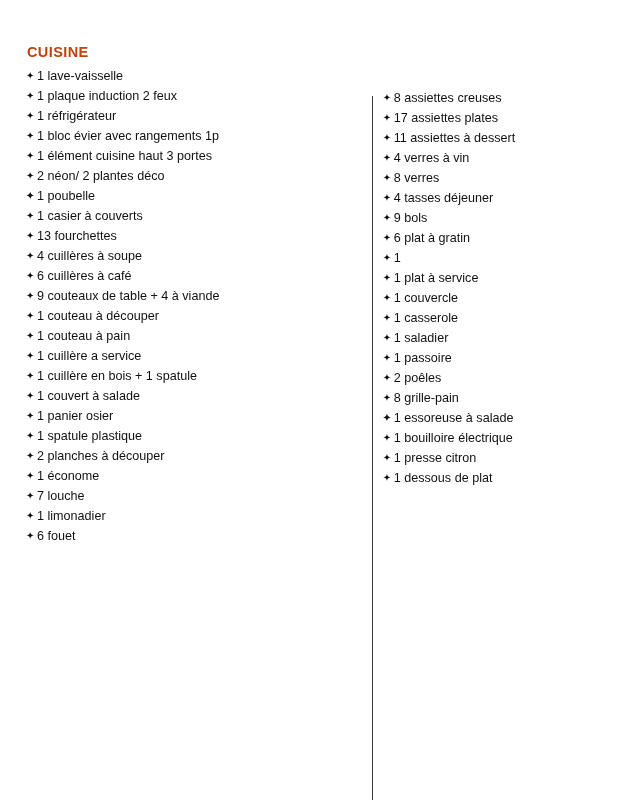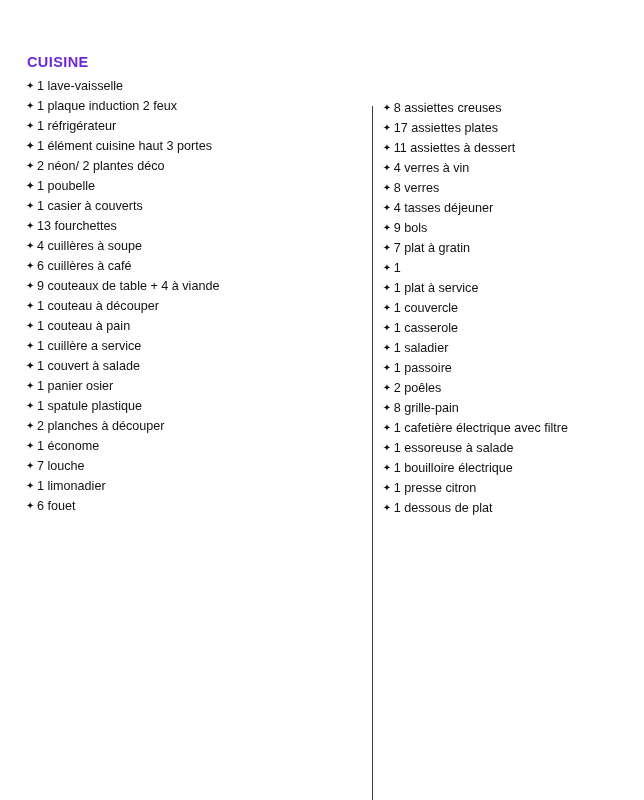--- a/index.html
+++ b/index.html
@@ -17,23 +17,23 @@
   .page {
     position: relative;
     width: 644px;
     height: 800px;
     box-sizing: border-box;
     padding: 38px 24px 20px 24px;
   }
   .title {
     font-size: 14.5px;
     font-weight: bold;
-    color: #6d28d9;
+    color: #c2410c;
     letter-spacing: 0.4px;
-    margin: 16px 0 6px 0;
+    margin: 6px 0 6px 0;
     padding-left: 3px;
   }
   .columns {
     position: relative;
     display: flex;
     align-items: flex-start;
   }
   .col {
     box-sizing: border-box;
   }
@@ -88,34 +88,34 @@
 
   <div class="columns">
 
     <div class="divider"></div>
 
     <div class="col col-left">
       <ul class="items">
         <li><span class="bullet">✦</span><span>1 lave-vaisselle</span></li>
         <li><span class="bullet">✦</span><span>1 plaque induction 2 feux</span></li>
         <li><span class="bullet">✦</span><span>1 réfrigérateur</span></li>
-        <li><span class="bullet">✦</span></li>
+        <li><span class="bullet">✦</span><span>1 bloc évier avec rangements 1p</span></li>
         <li><span class="bullet">✦</span><span>1 élément cuisine haut 3 portes</span></li>
         <li><span class="bullet">✦</span><span>2 néon/ 2 plantes déco</span></li>
         <li><span class="bullet">✦</span></li>
         <li><span class="bullet">✦</span><span>1 poubelle</span></li>
         <li><span class="bullet">✦</span><span>1 casier à couverts</span></li>
         <li><span class="bullet">✦</span><span>13 fourchettes</span></li>
         <li><span class="bullet">✦</span><span>4 cuillères à soupe</span></li>
         <li><span class="bullet">✦</span><span>6 cuillères à café</span></li>
         <li><span class="bullet">✦</span><span>9 couteaux de table + 4 à viande</span></li>
         <li><span class="bullet">✦</span><span>1 couteau à découper</span></li>
         <li><span class="bullet">✦</span><span>1 couteau à pain</span></li>
         <li><span class="bullet">✦</span><span>1 cuillère a service</span></li>
-        <li><span class="bullet">✦</span></li>
+        <li><span class="bullet">✦</span><span>1 cuillère en bois + 1 spatule</span></li>
         <li><span class="bullet">✦</span><span>1 couvert à salade</span></li>
         <li><span class="bullet">✦</span><span>1 panier osier</span></li>
         <li><span class="bullet">✦</span><span>1 spatule plastique</span></li>
         <li><span class="bullet">✦</span><span>2 planches à découper</span></li>
         <li><span class="bullet">✦</span><span>1 économe</span></li>
         <li><span class="bullet">✦</span><span>7 louche</span></li>
         <li><span class="bullet">✦</span><span>1 limonadier</span></li>
         <li><span class="bullet">✦</span><span>6 fouet</span></li>
       </ul>
     </div>
@@ -123,30 +123,30 @@
     <div class="col col-right">
       <div class="spacer-top-right"></div>
       <ul class="items">
         <li><span class="bullet">✦</span><span>8 assiettes creuses</span></li>
         <li><span class="bullet">✦</span><span>17 assiettes plates</span></li>
         <li><span class="bullet">✦</span><span>11 assiettes à dessert</span></li>
         <li><span class="bullet">✦</span><span>4 verres à vin</span></li>
         <li><span class="bullet">✦</span><span>8 verres</span></li>
         <li><span class="bullet">✦</span><span>4 tasses déjeuner</span></li>
         <li><span class="bullet">✦</span><span>9 bols</span></li>
-        <li><span class="bullet">✦</span><span>7 plat à gratin</span></li>
+        <li><span class="bullet">✦</span><span>6 plat à gratin</span></li>
         <li><span class="bullet">✦</span><span>1</span></li>
         <li><span class="bullet">✦</span><span>1 plat à service</span></li>
         <li><span class="bullet">✦</span><span>1 couvercle</span></li>
         <li><span class="bullet">✦</span><span>1 casserole</span></li>
         <li><span class="bullet">✦</span><span>1 saladier</span></li>
         <li><span class="bullet">✦</span><span>1 passoire</span></li>
         <li><span class="bullet">✦</span><span>2 poêles</span></li>
         <li><span class="bullet">✦</span><span>8 grille-pain</span></li>
-        <li><span class="bullet">✦</span><span>1 cafetière électrique avec filtre</span></li>
+        <li><span class="bullet">✦</span></li>
         <li><span class="bullet">✦</span><span>1 essoreuse à salade</span></li>
         <li><span class="bullet">✦</span><span>1 bouilloire électrique</span></li>
         <li><span class="bullet">✦</span><span>1 presse citron</span></li>
         <li><span class="bullet">✦</span><span>1 dessous de plat</span></li>
       </ul>
     </div>
 
   </div>
 </div>
 

